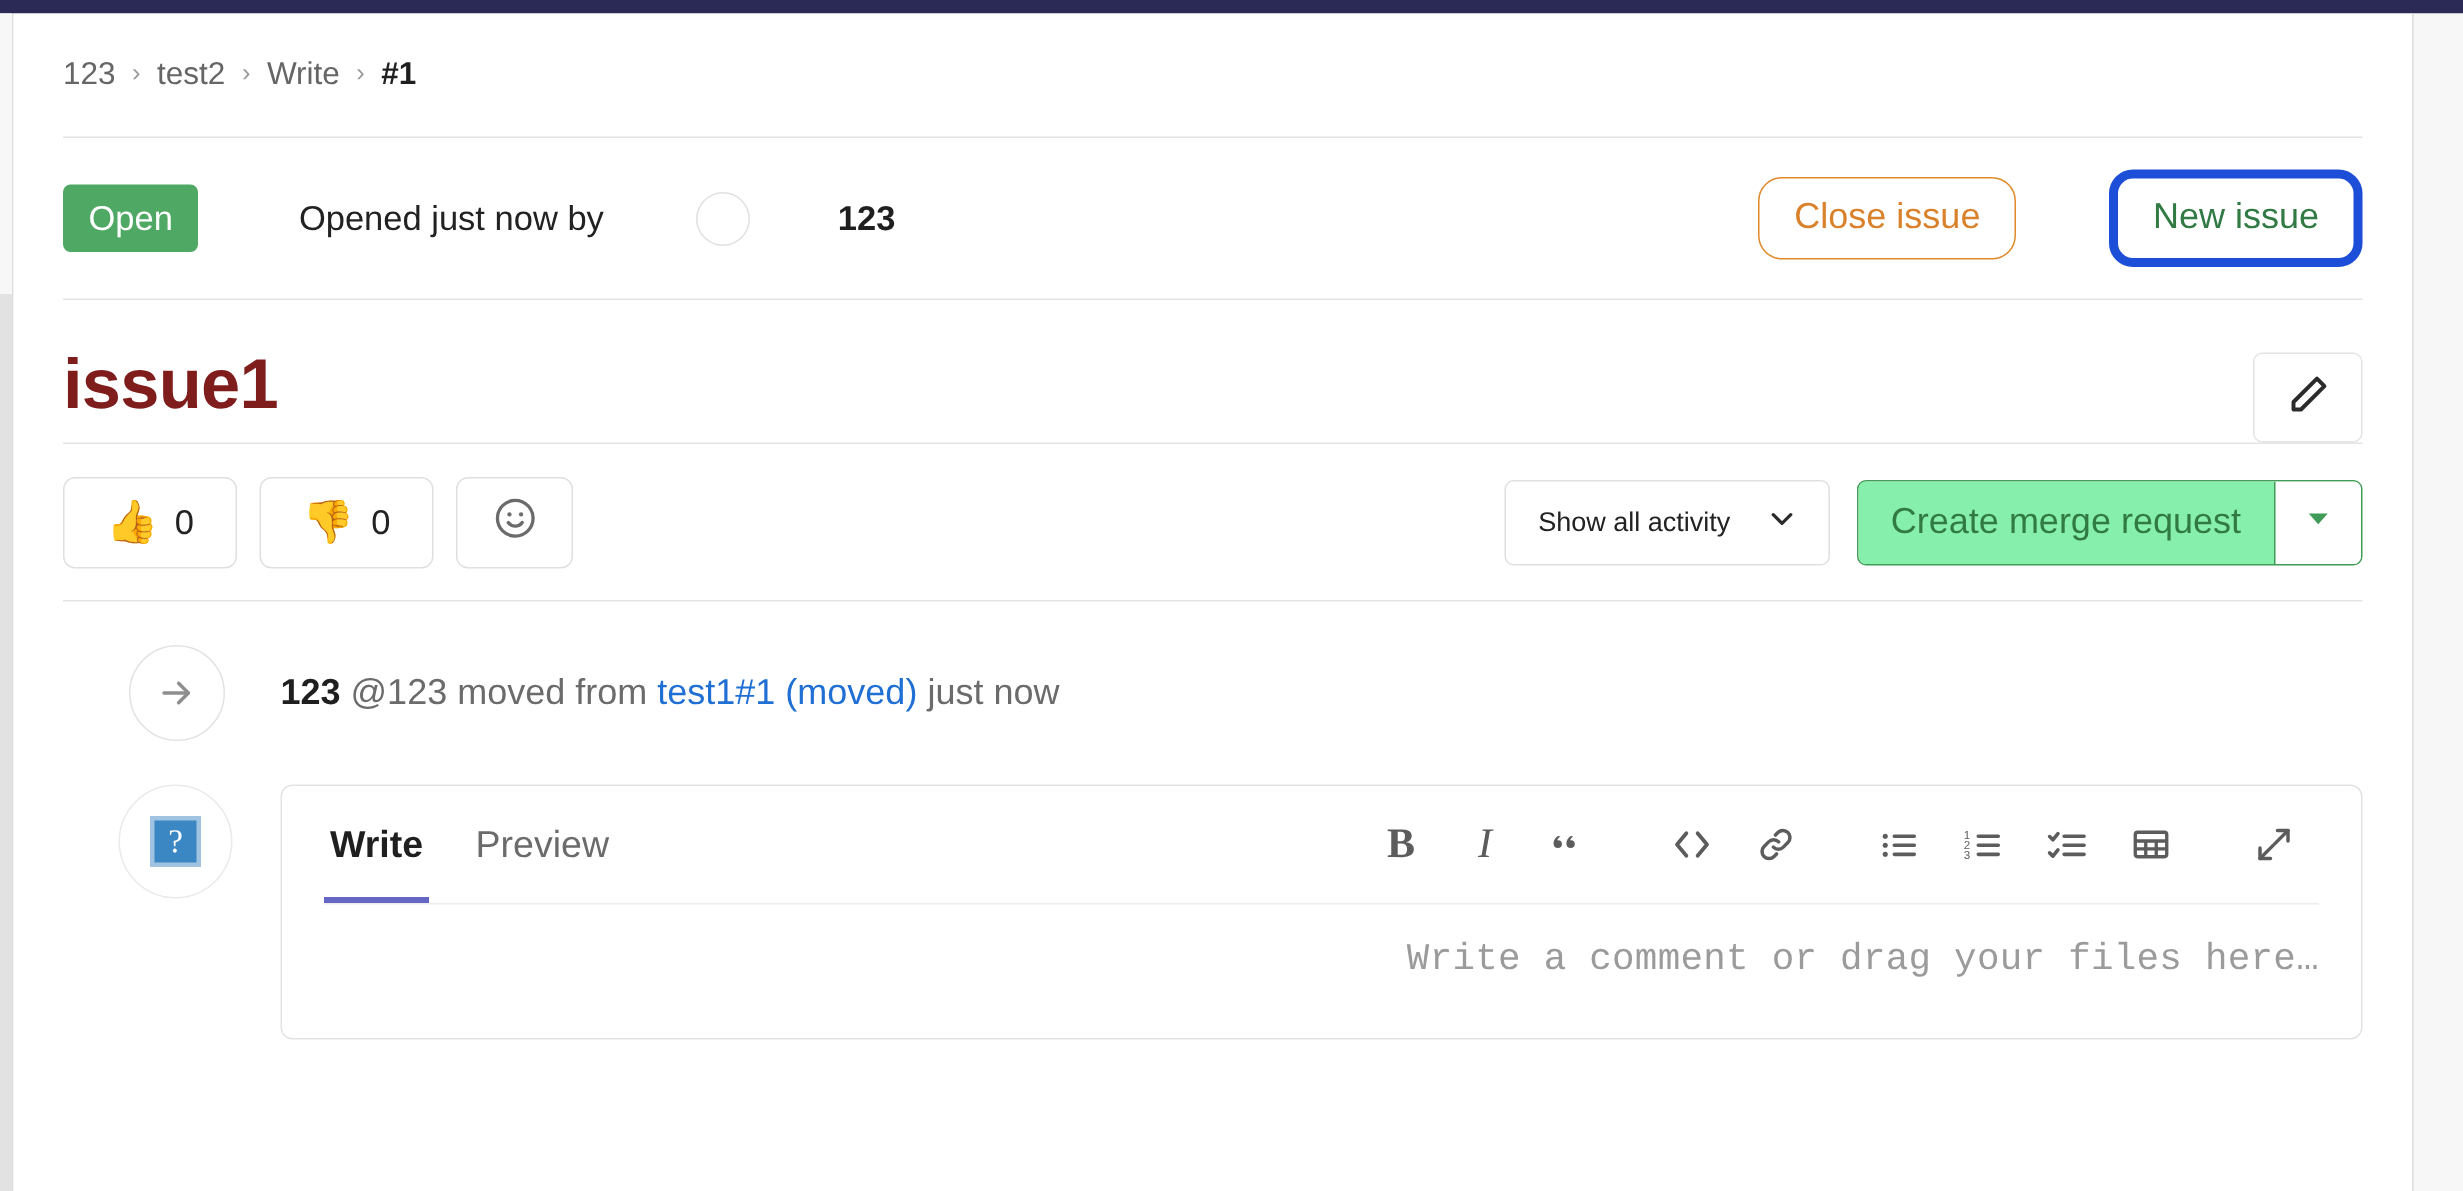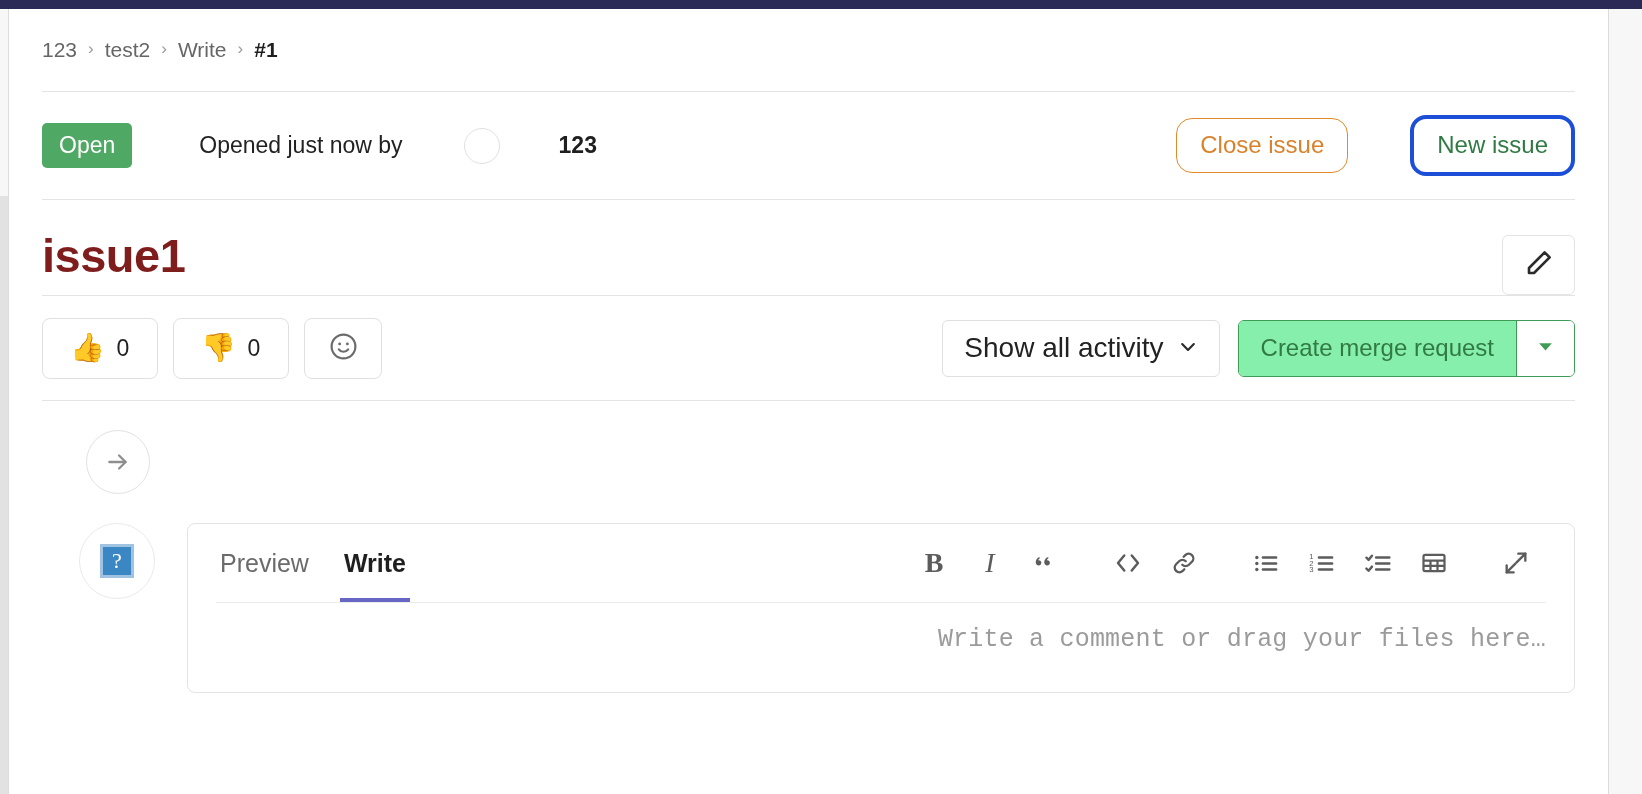--- a/index.html
+++ b/index.html
@@ -113,21 +113,21 @@
     padding: 12px 23px;
     cursor: pointer;
     line-height: 1.2;
     white-space: nowrap;
   }
   .btn-close {
     border: 1px solid #e08a2b;
     color: #d9822b;
   }
   .btn-new {
-    border: 4px solid #1d4ed8;
+    border: 6px solid #1d4ed8;
     color: #317a44;
     margin-left: 17px;
   }
 
   
   .title-row {
     display: flex; align-items: flex-start;
     padding-top: 29px;
   }
   .issue-title {
@@ -180,23 +180,23 @@
   }
   .react-emoji { font-size: 28px; line-height: 1; }
   .react-count { font-size: 23px; color: #222; }
   .react-btn.picker { min-width: 78px; padding: 0; }
 
   .activity-select {
     border: 1px solid #e0e0e0;
     border-radius: 6px;
     background: #fff;
     height: 57px;
-    display: flex; align-items: center; gap: 14px;
+    display: flex; align-items: center; gap: 24px;
     padding: 0 21px;
-    font-size: 28px;
+    font-size: 18px;
     color: #222;
     cursor: pointer;
   }
   .mr-group {
     display: flex; align-items: stretch;
     margin-left: 18px;
     border: 1px solid #3f9c56;
     border-radius: 6px;
     overflow: hidden;
   }
@@ -418,32 +418,39 @@
       </div>
       <div class="hr"></div>
 
       <div class="note-row">
         <div class="note-icon">
           <svg width="26" height="26" viewBox="0 0 24 24" fill="none" stroke="#8e8e8e" stroke-width="2.1" stroke-linecap="round" stroke-linejoin="round">
             <path d="M4 12h15"></path>
               <path d="M13 6l6 6-6 6"></path>
           </svg>
         </div>
+        <div class="note-text">
+          <b>123</b>
+          <span>@123</span>
+          <span>moved from</span>
+          <a href="#">test1#1 (moved)</a>
+          <span>just now</span>
+        </div>
       </div>
 
       <div class="comment-row">
         <div class="avatar-circle">
           <div class="broken-img">
             <span>?</span>
           </div>
         </div>
         <div class="editor">
           <div class="editor-head">
+            <div class="tab active">Write</div>
             <div class="tab">Preview</div>
-            <div class="tab active">Write</div>
 
             <div class="toolbar">
               <div class="tool bold-g">B</div>
               <div class="tool ital-g">I</div>
               <div class="tool">
                 <svg width="27" height="27" viewBox="0 0 24 24" fill="#5c5c5c">
                   <path d="M5 6.5c-1.6 1-2.6 2.6-2.6 4.4 0 1.6 1.1 2.8 2.6 2.8 1.4 0 2.4-1 2.4-2.4 0-1.3-.9-2.3-2.2-2.3-.2 0-.4 0-.6.1.3-.9 1-1.7 1.9-2.3zm7.6 0c-1.6 1-2.6 2.6-2.6 4.4 0 1.6 1.1 2.8 2.6 2.8 1.4 0 2.4-1 2.4-2.4 0-1.3-.9-2.3-2.2-2.3-.2 0-.4 0-.6.1.3-.9 1-1.7 1.9-2.3z"></path>
                 </svg>
               </div>
               <div class="tool gap-l">

